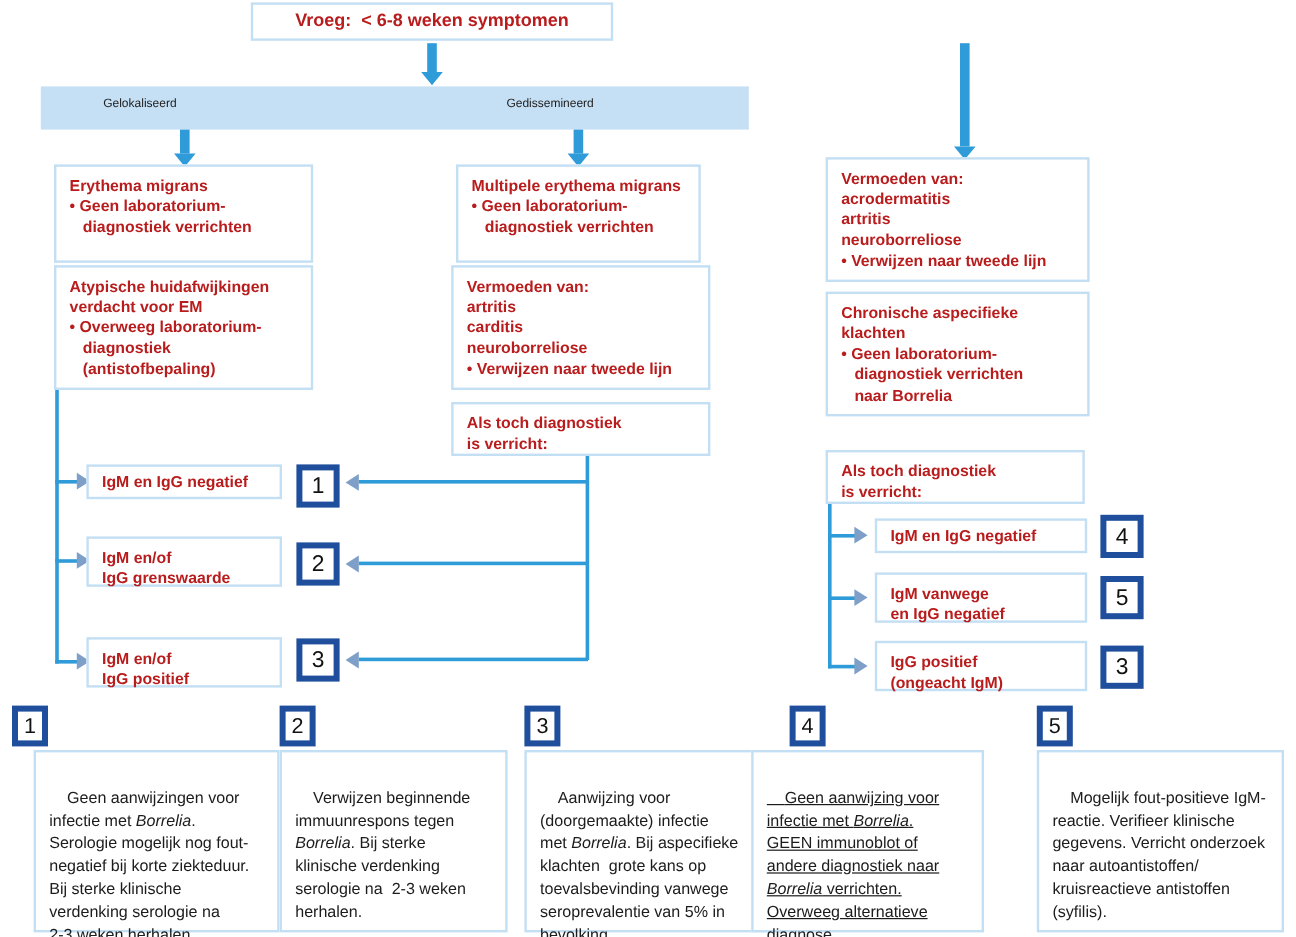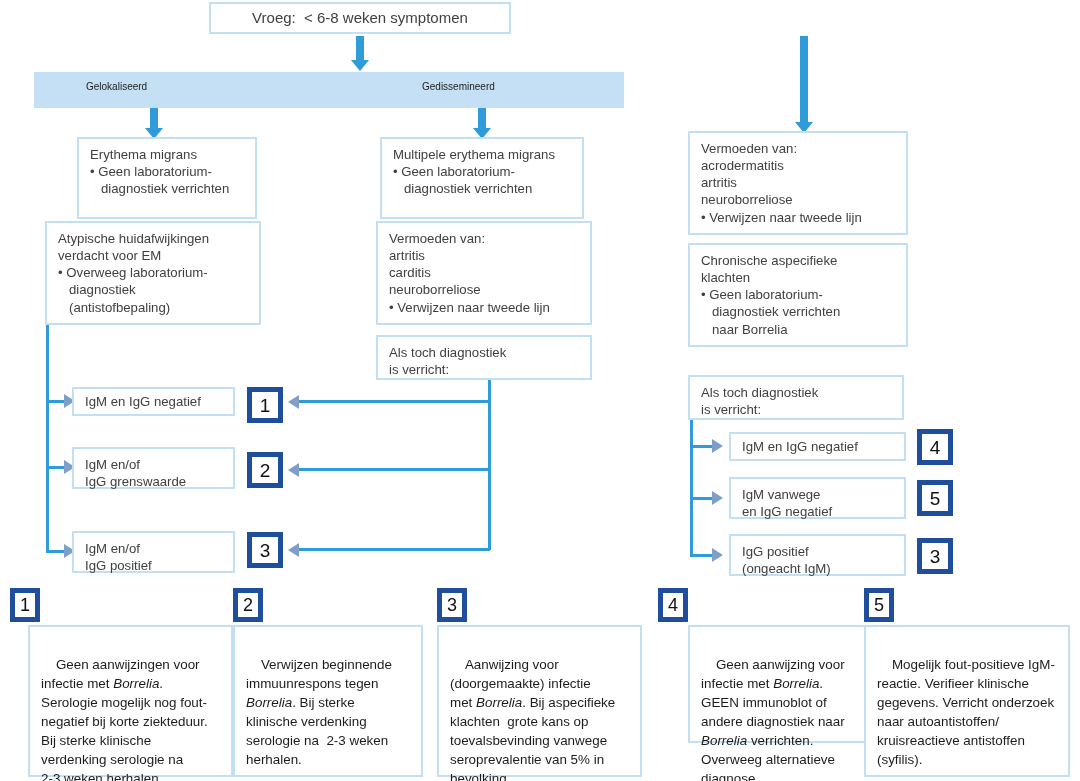--- a/index.html
+++ b/index.html
@@ -21,23 +21,24 @@
   }
 
   
   .box {
     position: absolute;
     box-sizing: border-box;
     background: #ffffff;
     border: 2px solid #c3dff4;
     font-size: 13.2px;
     line-height: 1.30;
-    color: #404040;
+    color: #b91c1c;
     padding: 7px 9px 7px 11px;
     white-space: pre-wrap;
+    font-weight: bold;
   }
   .box.center {
     display: flex;
     align-items: center;
     justify-content: center;
     text-align: center;
     padding: 0 10px;
     font-size: 15px;
   }
   .band {
@@ -167,21 +168,21 @@
 
   <div class="arrow-down" style="left:150px; top:108px;">
     <div class="shaft" style="height:20px;"></div>
     <div class="head" style="top:20px;"></div>
   </div>
   <div class="arrow-down" style="left:478px; top:108px;">
     <div class="shaft" style="height:20px;"></div>
     <div class="head" style="top:20px;"></div>
   </div>
 
-  <div class="box" style="left:45px; top:137px; width:180px; height:82px;margin-left:32px;">Erythema migrans
+  <div class="box" style="left:45px; top:137px; width:216px; height:82px;">Erythema migrans
 • Geen laboratorium-
    diagnostiek verrichten</div>
 
   <div class="box" style="left:45px; top:221px; width:216px; height:104px;">Atypische huidafwijkingen
 verdacht voor EM
 • Overweeg laboratorium-
    diagnostiek
    (antistofbepaling)</div>
 
   <div class="vline" style="left:46px; top:325px; width:3px; height:228px;"></div>
@@ -311,21 +312,21 @@
 met </span><i>Borrelia</i><span>. Bij aspecifieke
 klachten  grote kans op
 toevalsbevinding vanwege
 seroprevalentie van 5% in
 bevolking.</span></span>
   </div>
 
   <div class="badge legend" style="left:658px; top:588px; width:30px; height:34px;">
     <span>4</span>
   </div>
-  <div class="legend-box" style="left:688px; top:625px; width:194px; height:118px;">
+  <div class="legend-box" style="left:626px; top:625px; width:194px; height:152px;text-decoration:underline;">
     <span><span>Geen aanwijzing voor
 infectie met </span><i>Borrelia</i><span>.
 GEEN immunoblot of
 andere diagnostiek naar
 </span><i>Borrelia</i><span> verrichten.
 Overweeg alternatieve
 diagnose.</span></span>
   </div>
 
   <div class="badge legend" style="left:864px; top:588px; width:30px; height:34px;">

